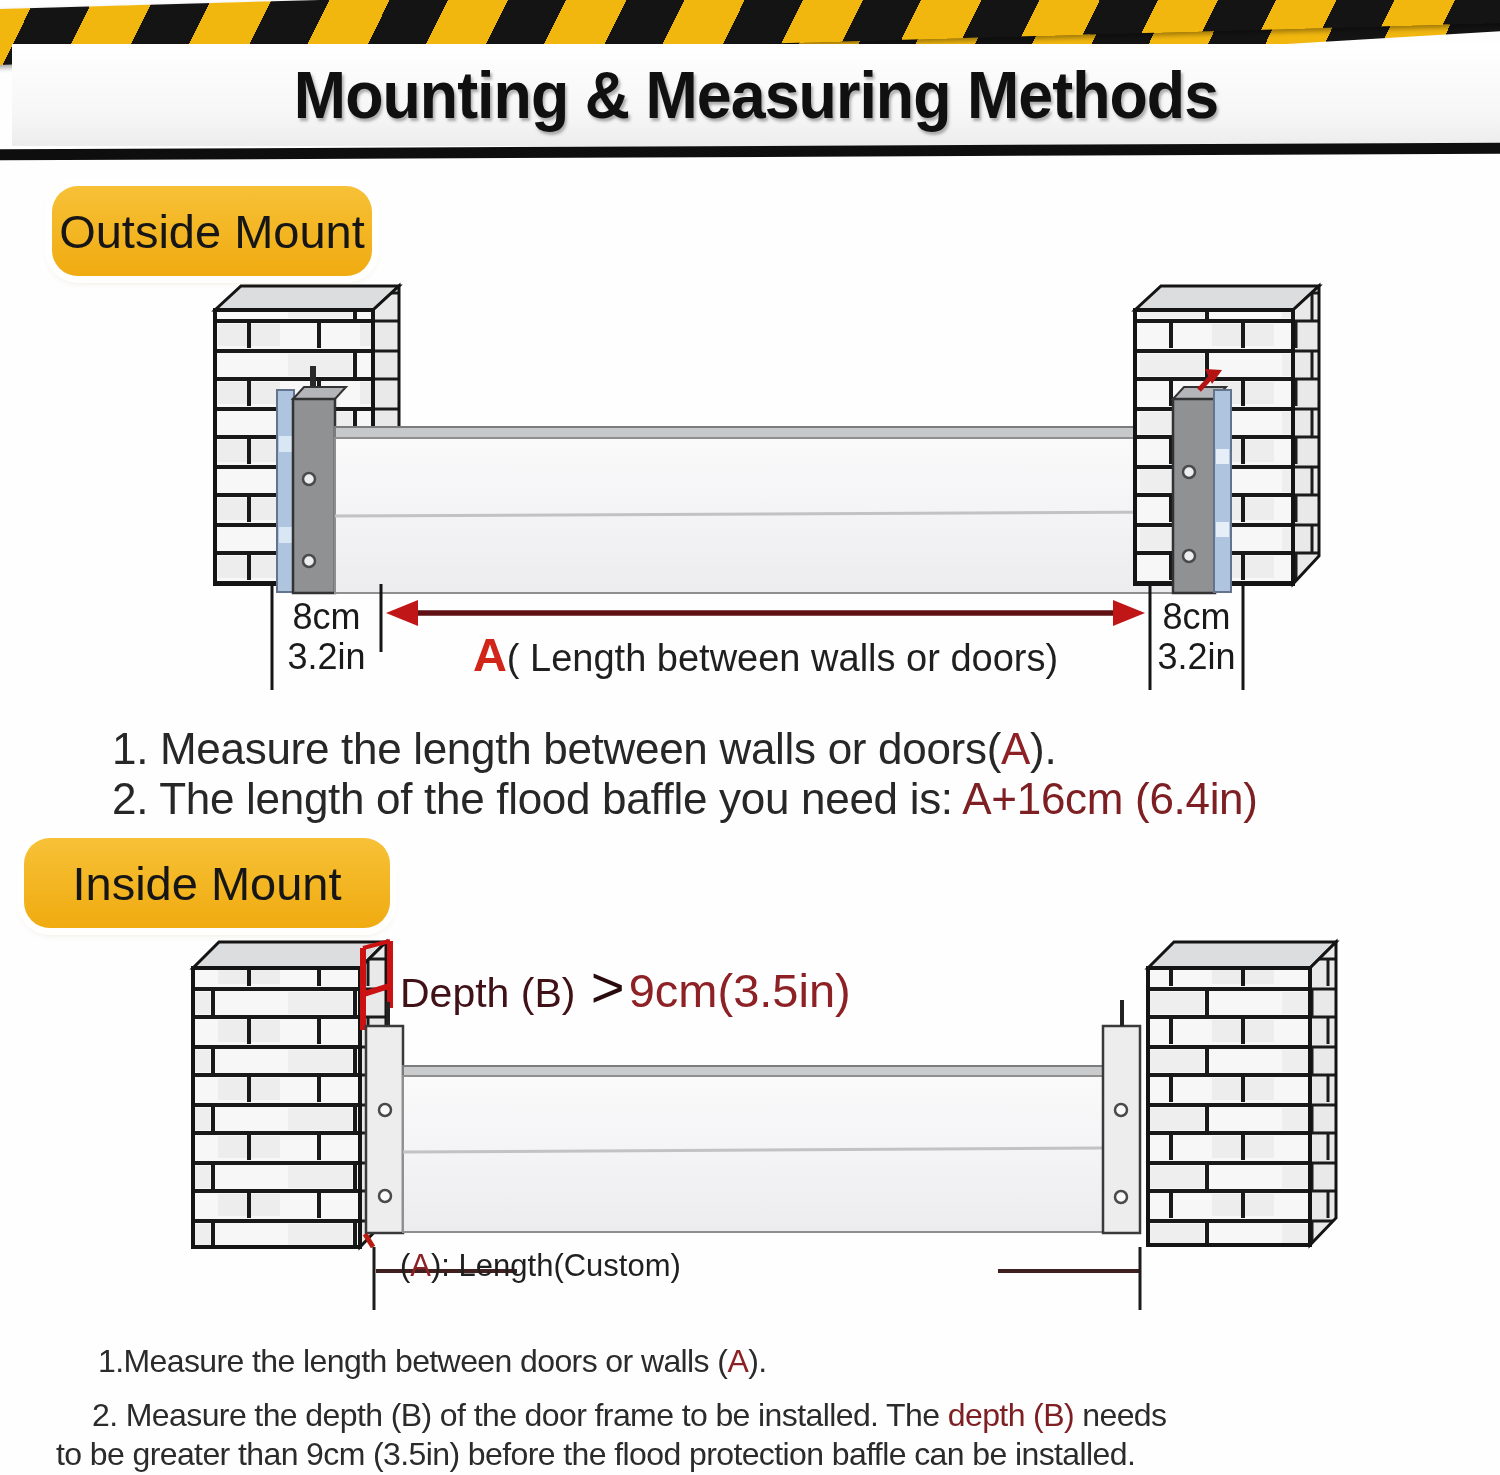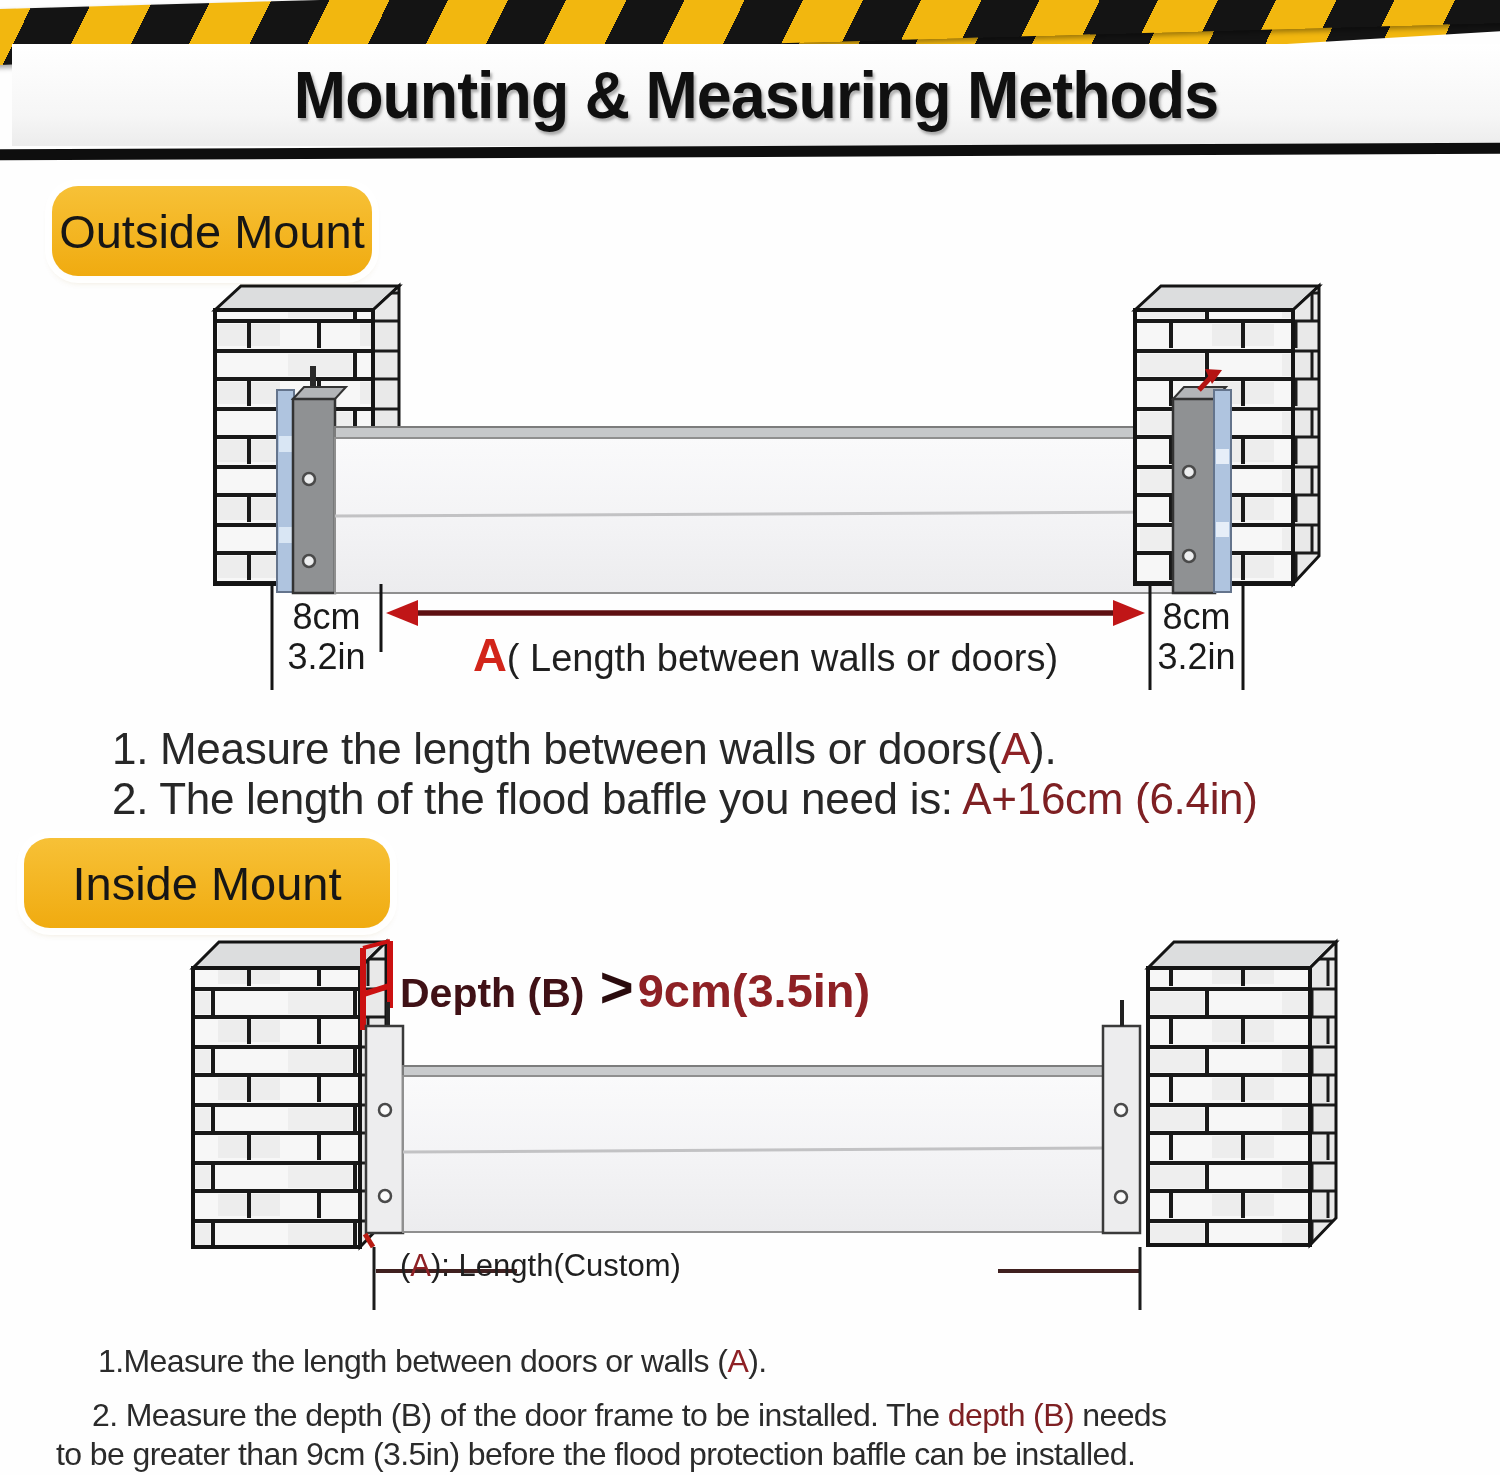--- a/index.html
+++ b/index.html
@@ -29,21 +29,21 @@
   
   .ov{position:absolute;z-index:6;white-space:nowrap;color:#1f1f1f;}
   .dim{font-size:36px;text-align:center;color:#1a1a1a;}
   .dim-l{left:272px;width:109px;}
   .dim-r{left:1150px;width:93px;}
   .span-label{left:381px;width:769px;top:627px;text-align:center;font-size:38px;}
   .span-label .big-a{font-size:47px;font-weight:bold;color:#d2251a;}
   .step{font-size:44px;color:#272727;letter-spacing:-.3px;}
   .dred{color:#7e2023;}
   .a-red{color:#8e2125;}
-  .depth-label{left:400px;top:953px;font-size:41px;color:#401116;font-weight:bold;}
+  .depth-label{left:400px;top:953px;font-size:41px;color:#401116;}
   .depth-label .gt{font-size:58px;color:#2a0b0d;margin:0 4px;}
   .depth-label .dval{font-size:47px;color:#8e2125;}
   .len-label{left:400px;width:700px;top:1248px;text-align:left;font-size:31px;color:#1f1f1f;}
   .bstep{font-size:32px;color:#2b2b2b;letter-spacing:-.6px;}
 </style>
 </head>
 <body>
 
 <div class="page">
 

